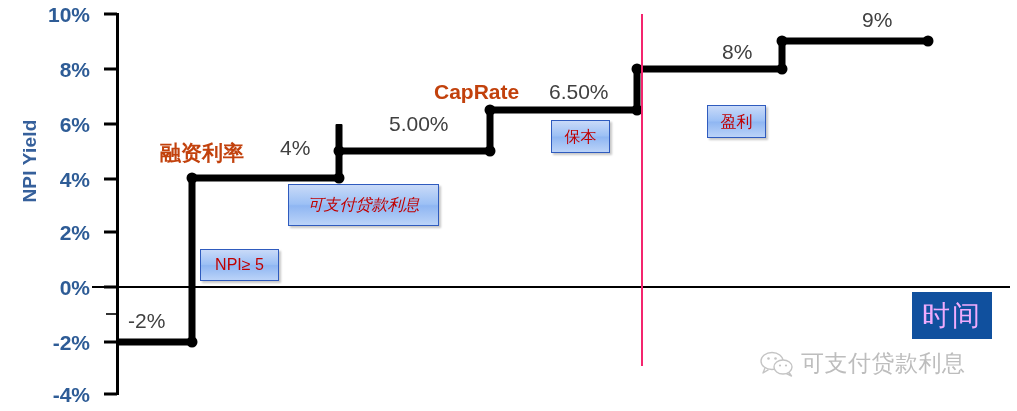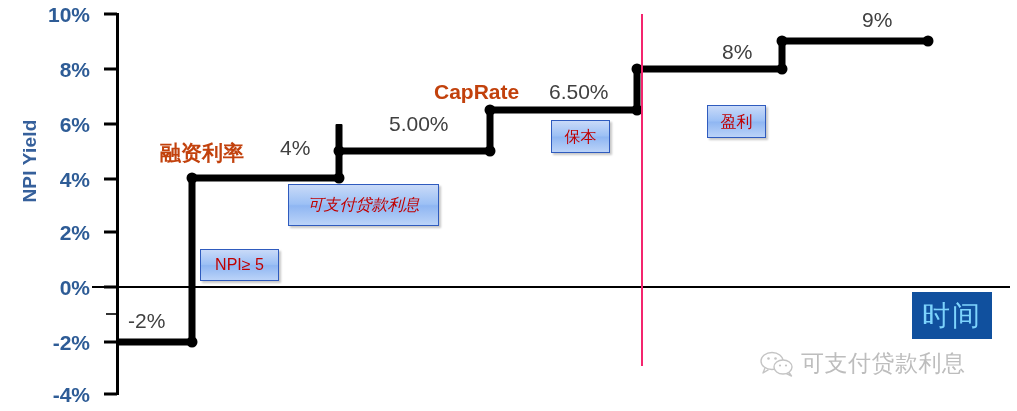--- a/index.html
+++ b/index.html
@@ -152,21 +152,21 @@
   }
 
   
   .time-box {
     position: absolute;
     left: 912px;
     top: 292px;
     width: 80px;
     height: 47px;
     background: #10509E;
-    color: #7dd3fc;
+    color: #f0abfc;
     font-size: 28px;
     display: flex;
     align-items: center;
     justify-content: center;
     letter-spacing: 2px;
   }
 
   
   .watermark {
     position: absolute;

